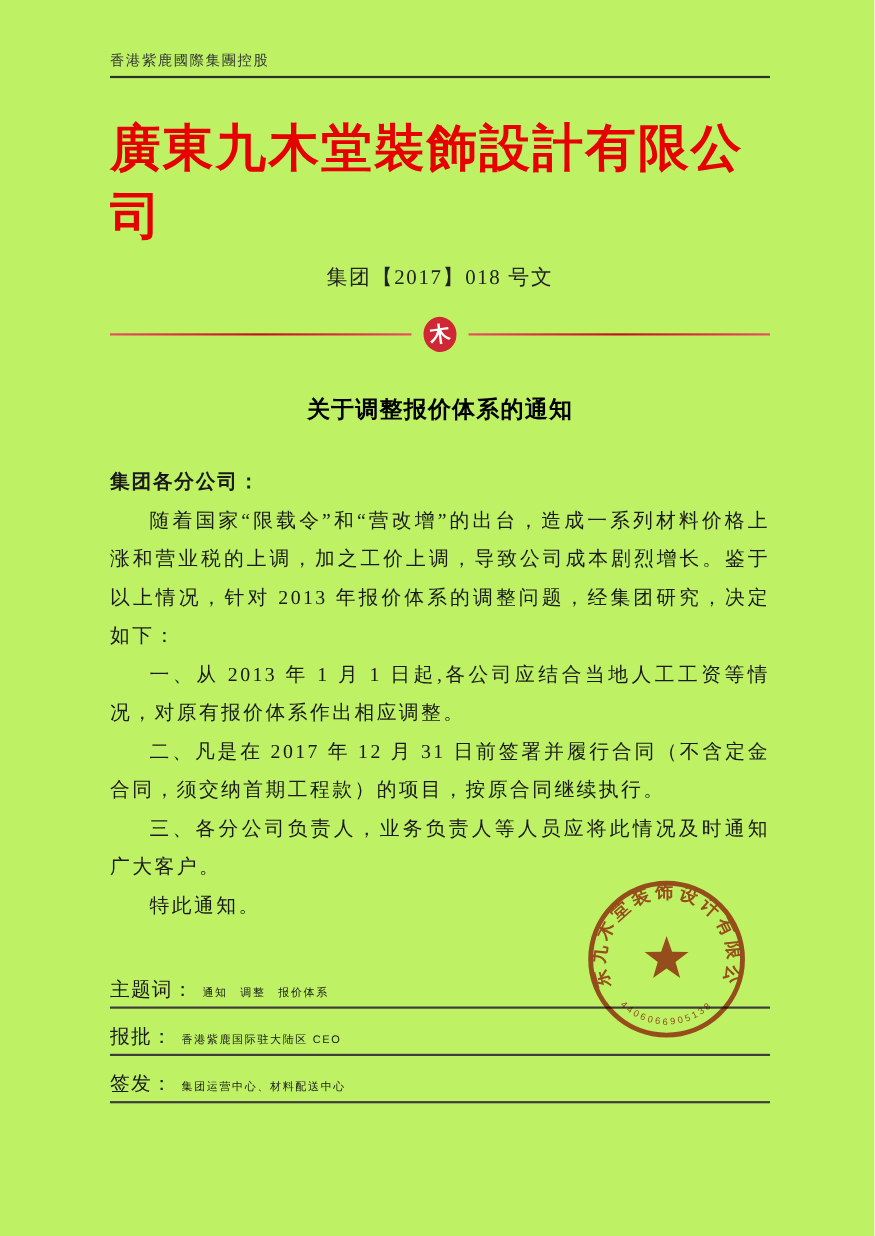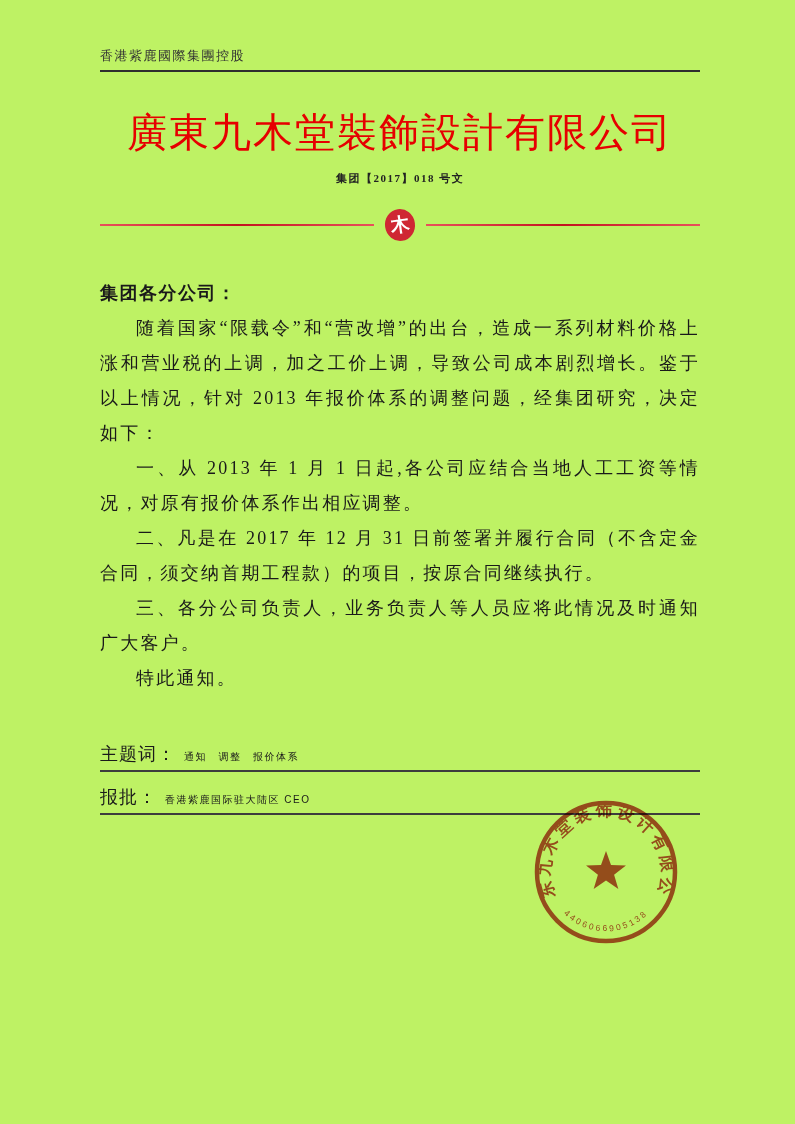--- a/index.html
+++ b/index.html
@@ -23,33 +23,31 @@
   }
   .page-header .holding {
     font-size: 13px;
     color: #333333;
     letter-spacing: 1.5px;
   }
 
   
   .company-title {
     margin-top: 33px;
-    text-align: center;
-    font-weight: normal;
-    font-size: 40px;
+    font-weight: bold;
+    font-size: 46px;
     letter-spacing: 2px;
     color: #e60000;
   }
   .doc-number {
     margin-top: 11px;
     text-align: center;
-    font-size: 11px;
+    font-size: 19px;
     letter-spacing: 1.5px;
     color: #222222;
-    font-weight: bold;
   }
 
   
   .divider {
     margin-top: 23px;
     display: flex;
     align-items: center;
   }
   .divider .rule {
     flex: 1;
@@ -152,20 +150,21 @@
   <div class="company-title">廣東九木堂裝飾設計有限公司</div>
 
   <div class="doc-number">集团【2017】018 号文</div>
 
   <div class="divider">
     <div class="rule"></div>
     <div class="logo">木</div>
     <div class="rule"></div>
   </div>
 
+  <div class="notice-title">关于调整报价体系的通知</div>
 
   <div class="salutation">集团各分公司：</div>
 
   <div class="body-text">
     <p>随着国家“限载令”和“营改增”的出台，造成一系列材料价格上涨和营业税的上调，加之工价上调，导致公司成本剧烈增长。鉴于以上情况，针对 2013 年报价体系的调整问题，经集团研究，决定如下：</p>
     <p>一、从 2013 年 1 月 1 日起,各公司应结合当地人工工资等情况，对原有报价体系作出相应调整。</p>
     <p>二、凡是在 2017 年 12 月 31 日前签署并履行合同（不含定金合同，须交纳首期工程款）的项目，按原合同继续执行。</p>
     <p>三、各分公司负责人，业务负责人等人员应将此情况及时通知广大客户。</p>
     <p>特此通知。</p>
   </div>
@@ -188,15 +187,19 @@
 
   <div class="footer">
     <div class="footer-row">
       <span class="flabel">主题词：</span>
       <span class="fvalue">通知　调整　报价体系</span>
     </div>
     <div class="footer-row">
       <span class="flabel">报批：</span>
       <span class="fvalue">香港紫鹿国际驻大陆区 CEO</span>
     </div>
+    <div class="footer-row">
+      <span class="flabel">签发：</span>
+      <span class="fvalue">集团运营中心、材料配送中心</span>
+    </div>
   </div>
 
 </div>
 
 </body></html>

